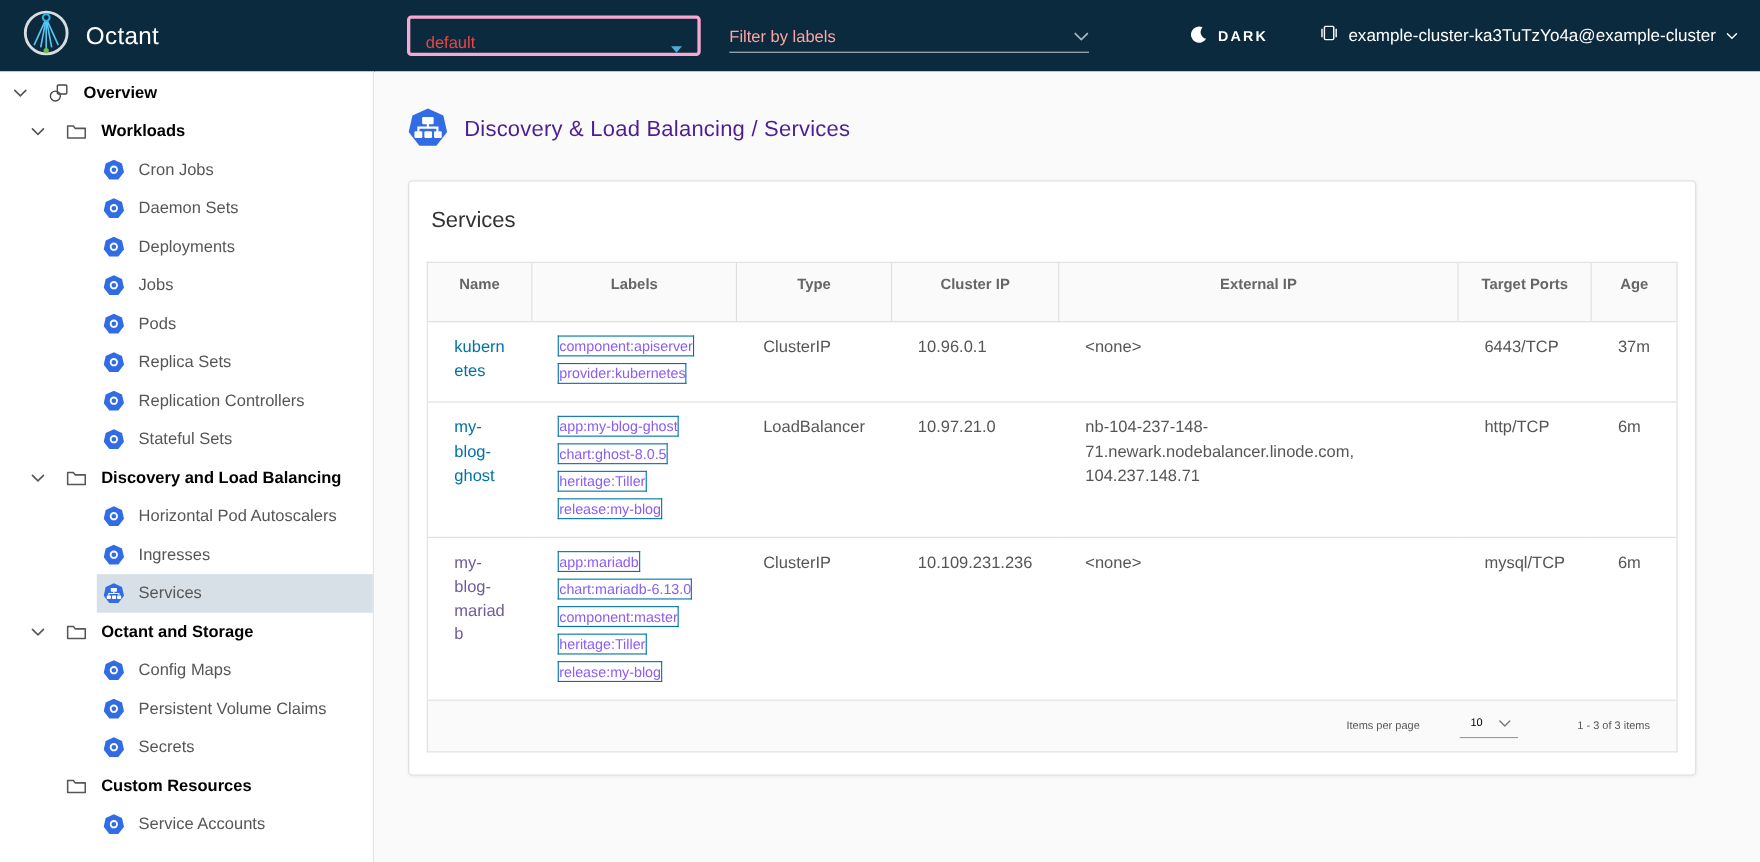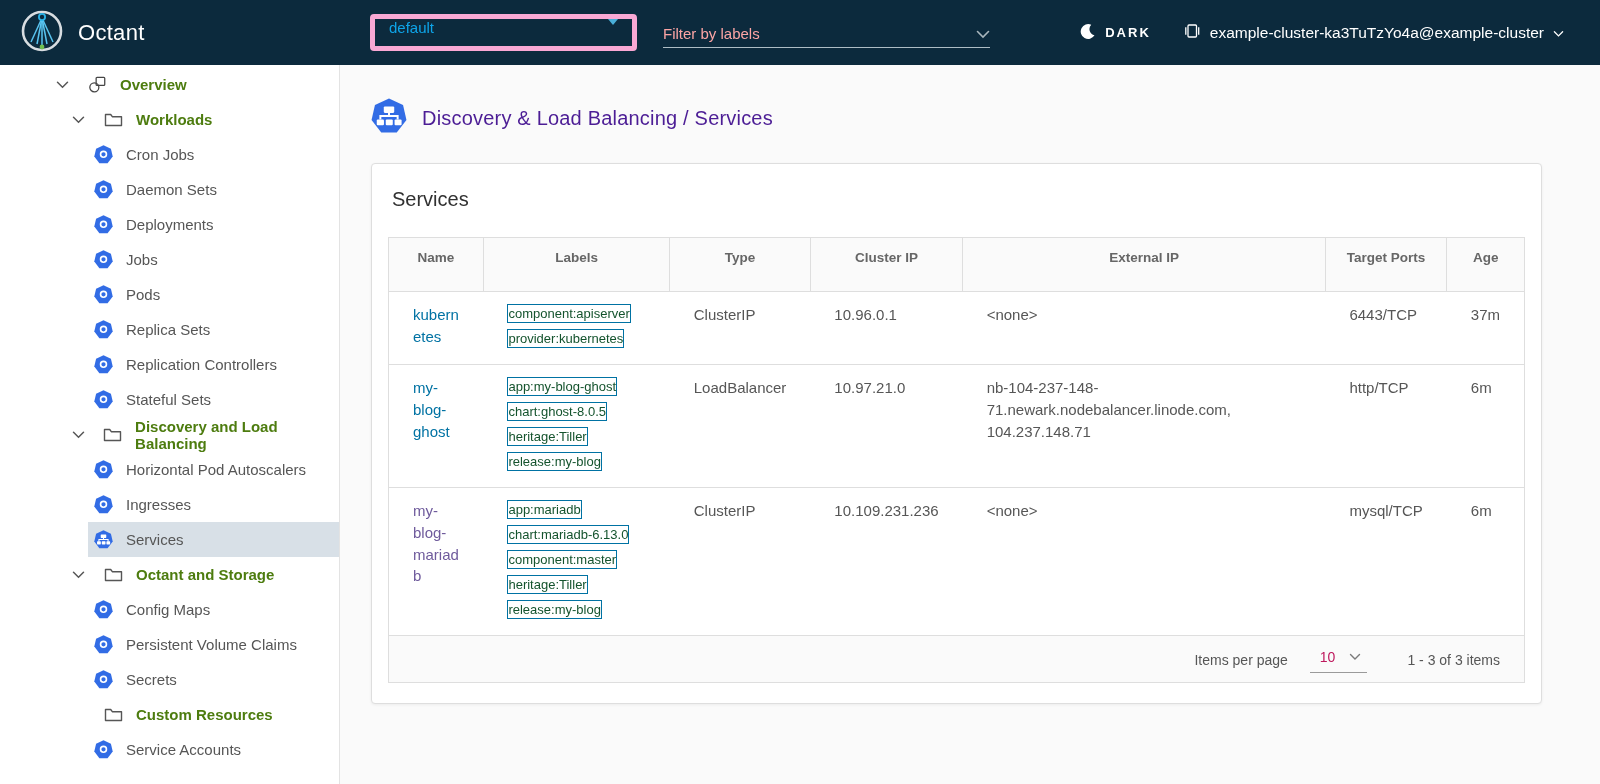--- a/index.html
+++ b/index.html
@@ -12,40 +12,40 @@
 
   
   .header {
     position:absolute; top:0; left:0; width:1600px; height:65px;
     background:#0c2a3d; color:#fff; display:flex; align-items:center;
   }
   .logo-wrap { display:flex; align-items:center; padding-left:20px; width:340px; }
   .app-title { font-size:22px; font-weight:400; margin-left:14px; letter-spacing:.3px; color:#fff; }
   .ns-select {
     position:absolute; left:370px; top:14px; width:267px; height:37px;
-    border:5px solid #f9a8d4; border-radius:4px; display:flex; align-items:flex-start;
-    justify-content:space-between; padding:0 14px; color:#0ea5e9; font-size:15px; cursor:pointer;
+    border:3px solid #f9a8d4; border-radius:4px; display:flex; align-items:flex-end;
+    justify-content:space-between; padding:0 14px; color:#ef4444; font-size:15px; cursor:pointer;
   }
   .triangle { width:0; height:0; border-left:5px solid transparent; border-right:5px solid transparent; border-top:6px solid #49afd9; }
   .filter-box {
     position:absolute; left:663px; top:20px; width:327px; height:28px;
     border-bottom:1px solid #aebdc5; display:flex; align-items:center; justify-content:space-between;
     color:#fca5a5; font-size:15px; cursor:text;
   }
-  .hdr-right { position:absolute; right:36px; top:0; height:65px; display:flex; align-items:center; gap:32px; }
+  .hdr-right { position:absolute; right:20px; top:0; height:65px; display:flex; align-items:center; gap:46px; }
   .dark-toggle { display:flex; align-items:center; gap:9px; font-size:13px; font-weight:700; letter-spacing:2px; cursor:pointer; }
   .cluster-select { display:flex; align-items:center; gap:9px; font-size:15.5px; cursor:pointer; }
 
   
   .sidebar {
     position:absolute; top:65px; left:0; width:340px; bottom:0;
     background:#fff; border-right:1px solid #e3e3e3; padding-top:2px; overflow:hidden;
   }
   .side-item { height:35px; display:flex; align-items:center; font-size:15px; color:#565656; cursor:pointer; }
-  .side-item.bold { font-weight:600; color:#4d7c0f;margin-left:44px; }
+  .side-item.bold { font-weight:600; color:#000000; }
   .side-item .chev { width:14px; margin-right:18px; display:flex; align-items:center; }
   .side-item .chev-spacer { width:32px; }
   .side-item .badge { width:19px; height:19px; margin-right:13px; display:flex; align-items:center; flex:none; }
   .lvl0 { padding-left:12px; }
   .lvl1 { padding-left:28px; }
   .lvl2 { margin-left:88px; padding-left:6px; }
   .side-item.selected { background:#d8e0e7; }
 
   
   .main { position:absolute; left:341px; top:65px; right:0; bottom:0; background:#fafafa; overflow:hidden; }
@@ -67,29 +67,29 @@
   }
   table.svc thead th:first-child { border-left:none; }
   table.svc tbody td {
     padding:12px 24px 10px; font-size:15px; color:#565656; vertical-align:top;
     border-top:1px solid #dedede; line-height:1.45;
   }
   td.name-cell { overflow-wrap:break-word; word-break:break-word; }
   .name-link { color:#0072a3; text-decoration:none; cursor:pointer; }
   .name-link.visited { color:#6f5b9c; }
   .pill {
-    display:table; font-size:13px; color:#14532d; border:1px solid #0072a3;
+    display:table; font-size:13px; color:#8b5cf6; border:1px solid #0072a3;
     border-radius:12px; padding:3px 12px; margin-bottom:6px; line-height:17px;
     white-space:nowrap; cursor:pointer; background:#fff;
   }
   tr.footer-row td {
     background:#fafafa; border-top:1px solid #dedede; padding:10px 14px;
   }
-  .pager { display:flex; align-items:center; justify-content:flex-end; gap:22px; font-size:14px; color:#565656; height:24px;text-align:center; }
-  .page-size { display:flex; align-items:center; gap:14px; border-bottom:1px solid #9a9a9a; padding:0 6px 5px 10px; cursor:pointer; color:#be185d; }
+  .pager { display:flex; align-items:center; justify-content:flex-end; gap:36px; font-size:10px; color:#565656; height:24px;text-align:center; }
+  .page-size { display:flex; align-items:center; gap:14px; border-bottom:1px solid #9a9a9a; padding:0 6px 5px 10px; cursor:pointer; color:#000000; }
   .range-text { margin-left:18px; }
 </style>
 </head>
 <body>
 
 <div class="header">
   <div class="logo-wrap">
     <span>
       <svg width="44" height="44" viewBox="0 0 44 44">
         <circle cx="22" cy="22" r="19" fill="none" stroke="#d8dde1" stroke-width="2.6"></circle>

